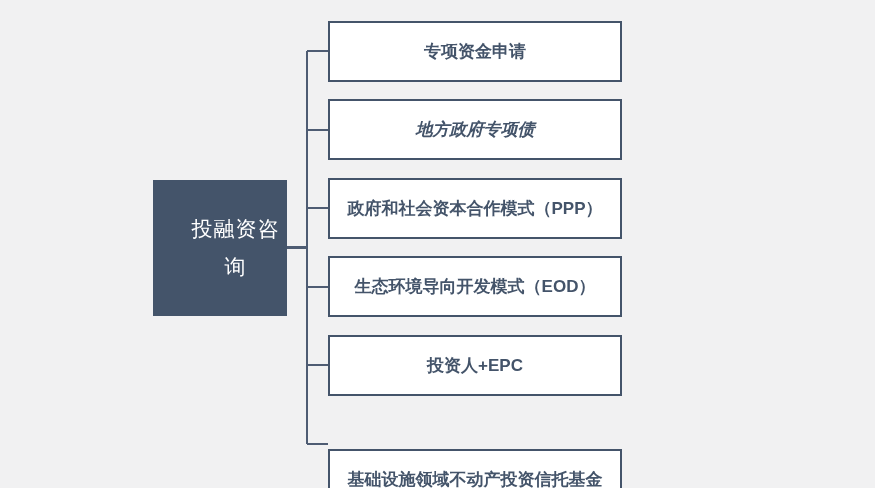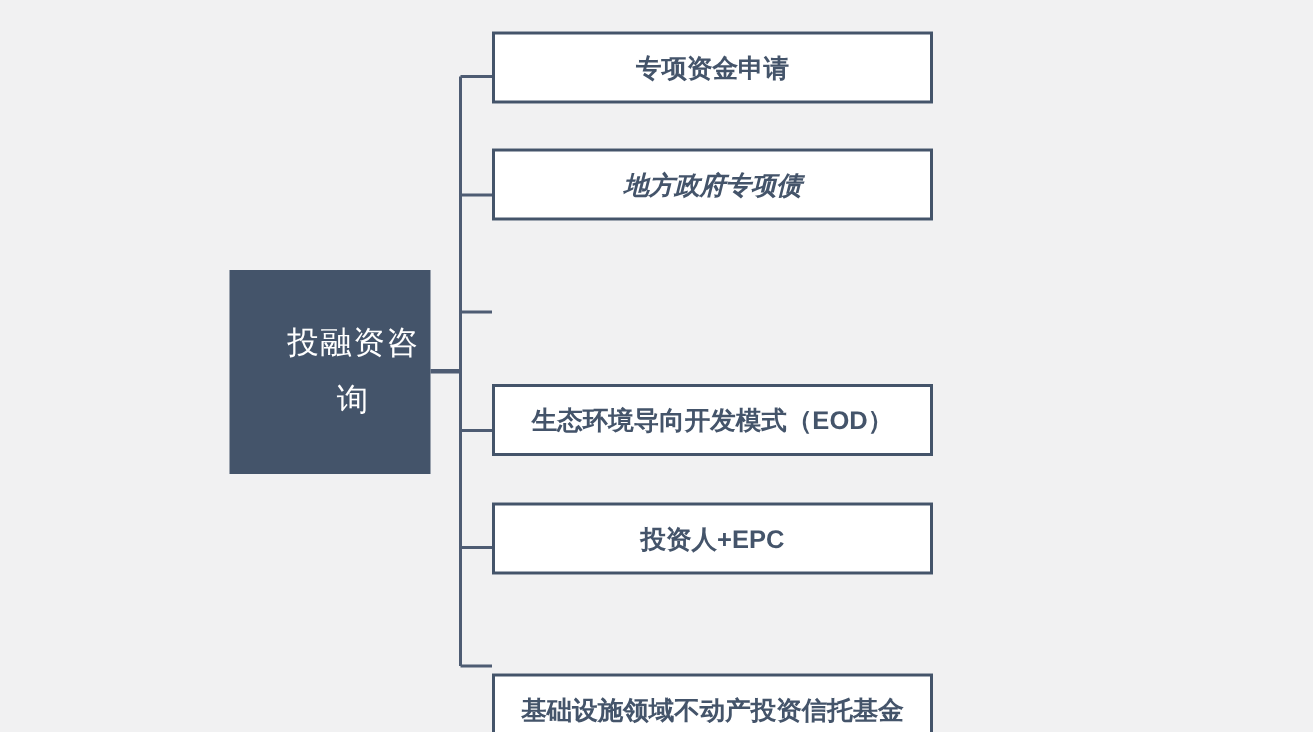--- a/index.html
+++ b/index.html
@@ -68,21 +68,21 @@
   .stub.s2 { top: 207px; }
   .stub.s3 { top: 286px; }
   .stub.s4 { top: 364px; }
   .stub.s5 { top: 443px; }
 
   
   .branch {
     position: absolute;
     left: 328px;
     width: 294px;
-    height: 48px;
+    height: 61px;
     box-sizing: border-box;
     background: var(--branch-fill, #ffffff);
     border: 2px solid var(--branch-border, #44546a);
     display: flex;
     align-items: center;
     justify-content: center;
     text-align: center;
   }
   .branch.b0 { top: 21px; }
   .branch.b1 { top: 99px; font-style: italic; }
@@ -116,20 +116,23 @@
   <div class="connector stub s3"></div>
   <div class="connector stub s4"></div>
   <div class="connector stub s5"></div>
 
   <div class="branch b0">
     <span class="branch-label">专项资金申请</span>
   </div>
   <div class="branch b1">
     <span class="branch-label">地方政府专项债</span>
   </div>
+  <div class="branch b2">
+    <span class="branch-label">政府和社会资本合作模式（PPP）</span>
+  </div>
   <div class="branch b3">
     <span class="branch-label">生态环境导向开发模式（EOD）</span>
   </div>
   <div class="branch b4">
     <span class="branch-label">投资人+EPC</span>
   </div>
   <div class="branch b5">
     <span class="branch-label">基础设施领域不动产投资信托基金</span>
   </div>
 

